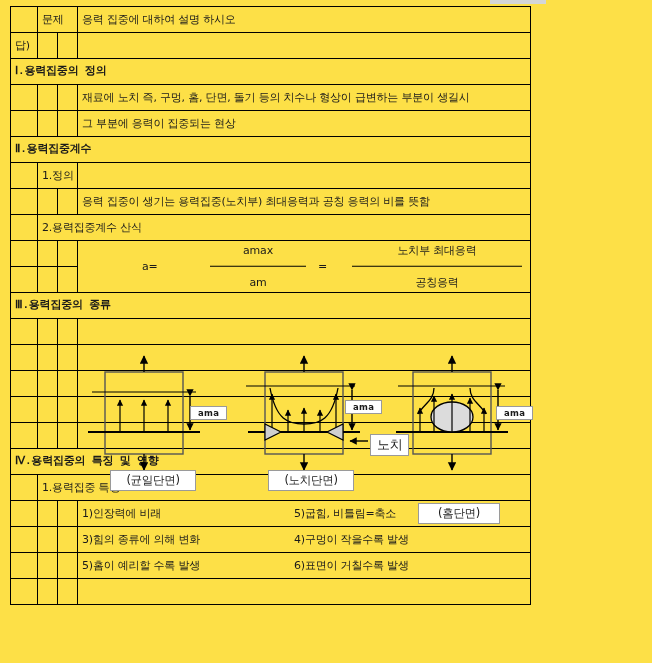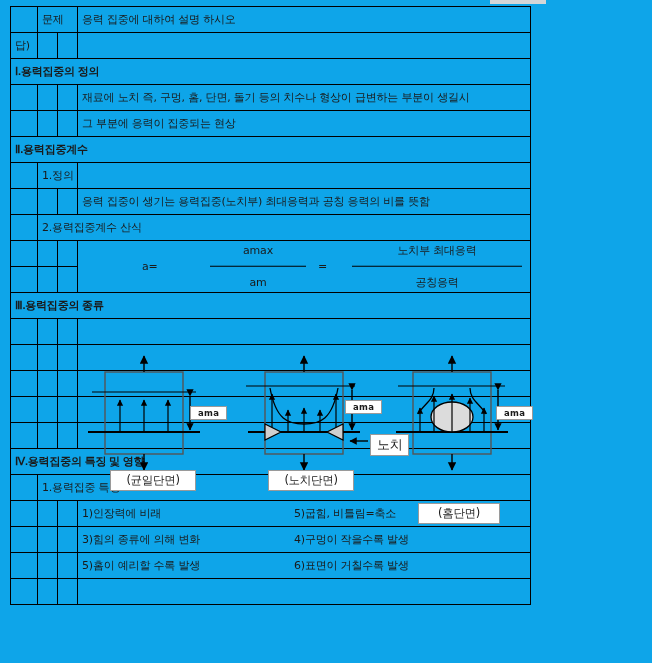--- a/index.html
+++ b/index.html
@@ -2,21 +2,21 @@
 <html><head>
 <meta charset="utf-8">
 <style>
   html,body{margin:0;padding:0;background:#ffffff;}
   body{
     width:652px;height:663px;
     font-family:"DejaVu Sans","Liberation Sans",sans-serif;
     font-size:11px;color:#1a1a1a;
     overflow:hidden;
   }
-  #page{position:relative;width:652px;height:663px;background:#0ea5e9;}
+  #page{position:relative;width:652px;height:663px;background:#fde047;}
 
   
   .top-grey-bar{
     position:absolute;left:490px;top:0px;width:56px;height:4px;
     background:#d4d6d8;
   }
 
   
   table.doc{
     position:absolute;left:10px;top:6px;
@@ -36,21 +36,21 @@
   }
   col.c1{width:27px;}
   col.c2{width:20px;}
   col.c3{width:20px;}
   col.c4{width:453px;}
   .rowh{height:26px;}
   .rowd{height:26px;}
 
   
   .sect{font-weight:bold;padding-left:6px;}
-  .roman{font-family:Liberation Sans, sans-serif;font-weight:bold;}
+  .roman{font-family:Liberation Mono, monospace;font-weight:bold;}
 
   
   .formula-wrap{
     position:relative;height:100%;
     display:flex;align-items:center;
   }
   .f-a{position:absolute;left:60px;top:50%;transform:translateY(-50%);font-size:11px;}
   .f-eq{position:absolute;left:236px;top:50%;transform:translateY(-50%);font-size:11px;}
   .frac{
     position:absolute;top:50%;transform:translateY(-50%);

